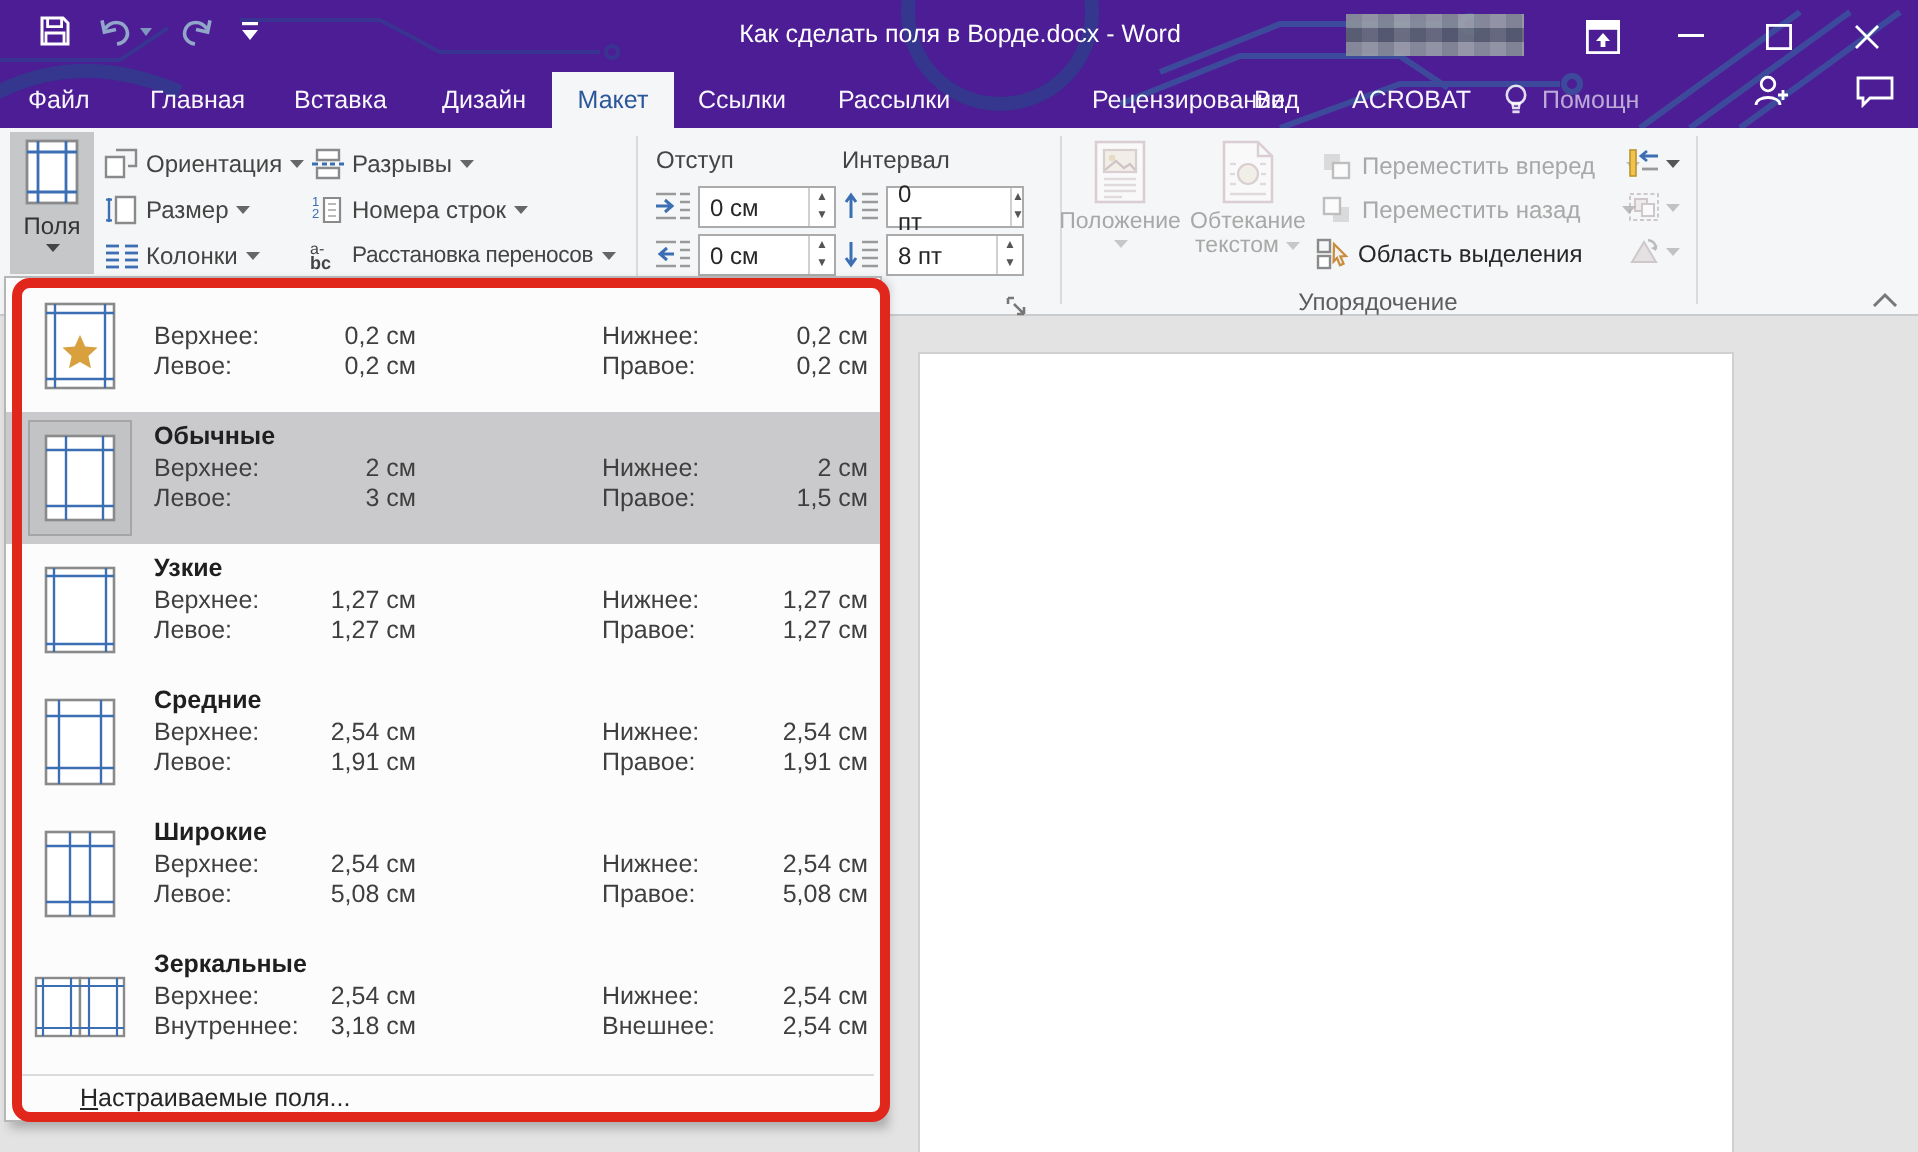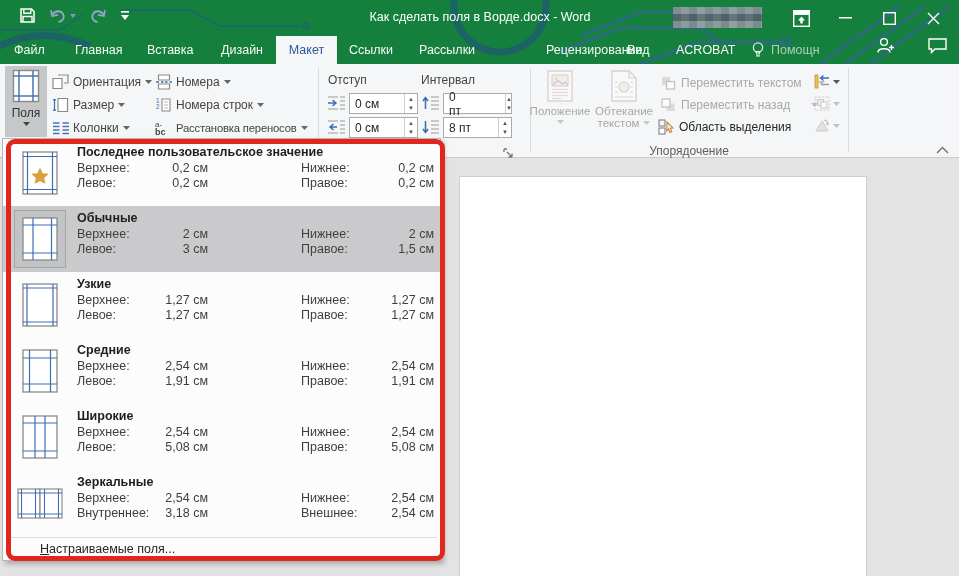--- a/index.html
+++ b/index.html
@@ -4,21 +4,21 @@
 <style>
   * { margin:0; padding:0; box-sizing:border-box; }
   html,body { background:#888; }
   #app {
     position:relative; width:959px; height:576px; overflow:hidden;
     font-family:"Liberation Sans", sans-serif;
     background:#E3E3E3;
     -webkit-font-smoothing:antialiased;
   }
   
-  .header { position:absolute; left:0; top:0; width:959px; height:64px; background:#15803d; }
+  .header { position:absolute; left:0; top:0; width:959px; height:64px; background:#4c1d95; }
   .circuit { position:absolute; left:0; top:0; pointer-events:none; }
   .titlebar { position:absolute; left:0; top:0; width:959px; height:36px; }
   .qat { position:absolute; left:20px; top:8px; display:flex; align-items:center; gap:15px; }
   .qat svg { display:block; }
   .title-text {
     position:absolute; left:240px; top:10px; width:480px; text-align:center;
     color:#FFFFFF; font-size:12.5px; white-space:nowrap;
   }
   .blur-patch {
     position:absolute; left:673px; top:7px; width:89px; height:21px;
@@ -275,21 +275,21 @@
     </div>
 
     <div class="sm-btn" style="left:155px;top:9px;">
       <span class="ic">
         <svg width="16" height="16" viewBox="0 0 16 16">
             <path d="M2.5 1 h11 v5 h-11 z" fill="#FFF" stroke="#8A8A8A" stroke-width="1.2"></path>
             <path d="M2.5 10 h11 v5 h-11 z" fill="#FFF" stroke="#8A8A8A" stroke-width="1.2"></path>
             <path d="M0 8 h3 M5 8 h2.5 M9 8 h2.5 M13.5 8 h2.5" stroke="#3C6EB4" stroke-width="1.6"></path>
           </svg>
       </span>
-      <span>Номера</span>
+      <span>Разрывы</span>
       <svg width="7" height="4" viewBox="0 0 7 4">
           <path d="M0 0 L7 0 L3.5 4 Z" fill="#666"></path>
         </svg>
     </div>
     <div class="sm-btn" style="left:155px;top:32px;">
       <span class="ic">
         <svg width="16" height="16" viewBox="0 0 16 16">
             <g fill="#3C6EB4" font-size="6.5" font-family="Liberation Sans,sans-serif">
               <text x="0" y="6">1</text>
               <text x="0" y="12">2</text>
@@ -433,21 +433,21 @@
       </span>
     </div>
 
     <div class="sm-btn dis" style="left:660px;top:10px;">
       <span class="ic">
         <svg width="15" height="14" viewBox="0 0 15 14" style="opacity:.6;">
             <rect x="1" y="1" width="8" height="8" fill="#C9C9C9"></rect>
             <rect x="5.5" y="5.5" width="8" height="7.5" fill="#FFF" stroke="#9A9A9A" stroke-width="1.2"></rect>
           </svg>
       </span>
-      <span>Переместить текстом</span>
+      <span>Переместить вперед</span>
       <svg width="7" height="4" viewBox="0 0 7 4" style="margin-left:12px;opacity:.6;">
           <path d="M0 0 L7 0 L3.5 4 Z" fill="#999"></path>
         </svg>
     </div>
     <div class="sm-btn dis" style="left:660px;top:32px;">
       <span class="ic">
         <svg width="15" height="14" viewBox="0 0 15 14" style="opacity:.6;">
             <rect x="5.5" y="5.5" width="8" height="7.5" fill="#C9C9C9"></rect>
             <rect x="1" y="1" width="8" height="8" fill="#FFF" stroke="#9A9A9A" stroke-width="1.2"></rect>
           </svg>
@@ -522,21 +522,20 @@
           <rect x="1" y="1" width="34" height="42" fill="#FFF" stroke="#8A8A8A" stroke-width="1.3"></rect>
           <g stroke="#3C6EB4" stroke-width="1.2">
             <line x1="1" y1="5.5" x2="35" y2="5.5"></line>
               <line x1="1" y1="38.5" x2="35" y2="38.5"></line>
             <line x1="5.5" y1="1" x2="5.5" y2="43"></line>
               <line x1="30.5" y1="1" x2="30.5" y2="43"></line>
           </g>
           <path d="M14 14.5 L16.6 20.2 L22.8 20.8 L18.2 25 L19.5 31.1 L14 28 L8.5 31.1 L9.8 25 L5.2 20.8 L11.4 20.2 Z" fill="#D8A13D" transform="translate(4,2)"></path>
         </svg>
       </div>
-      <div class="mi-title">Последнее пользовательское значение</div>
       <div class="mi-row mi-row1">
         <span class="cell">
             <span>Верхнее:</span>
             <span>0,2 см</span>
           </span>
         <span class="cell">
             <span>Нижнее:</span>
             <span>0,2 см</span>
           </span>
       </div>

